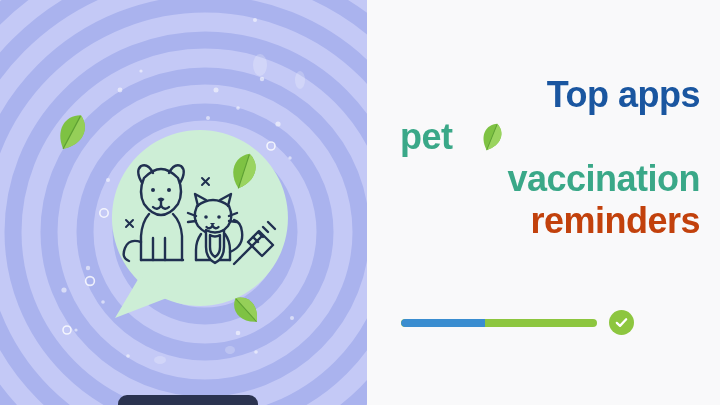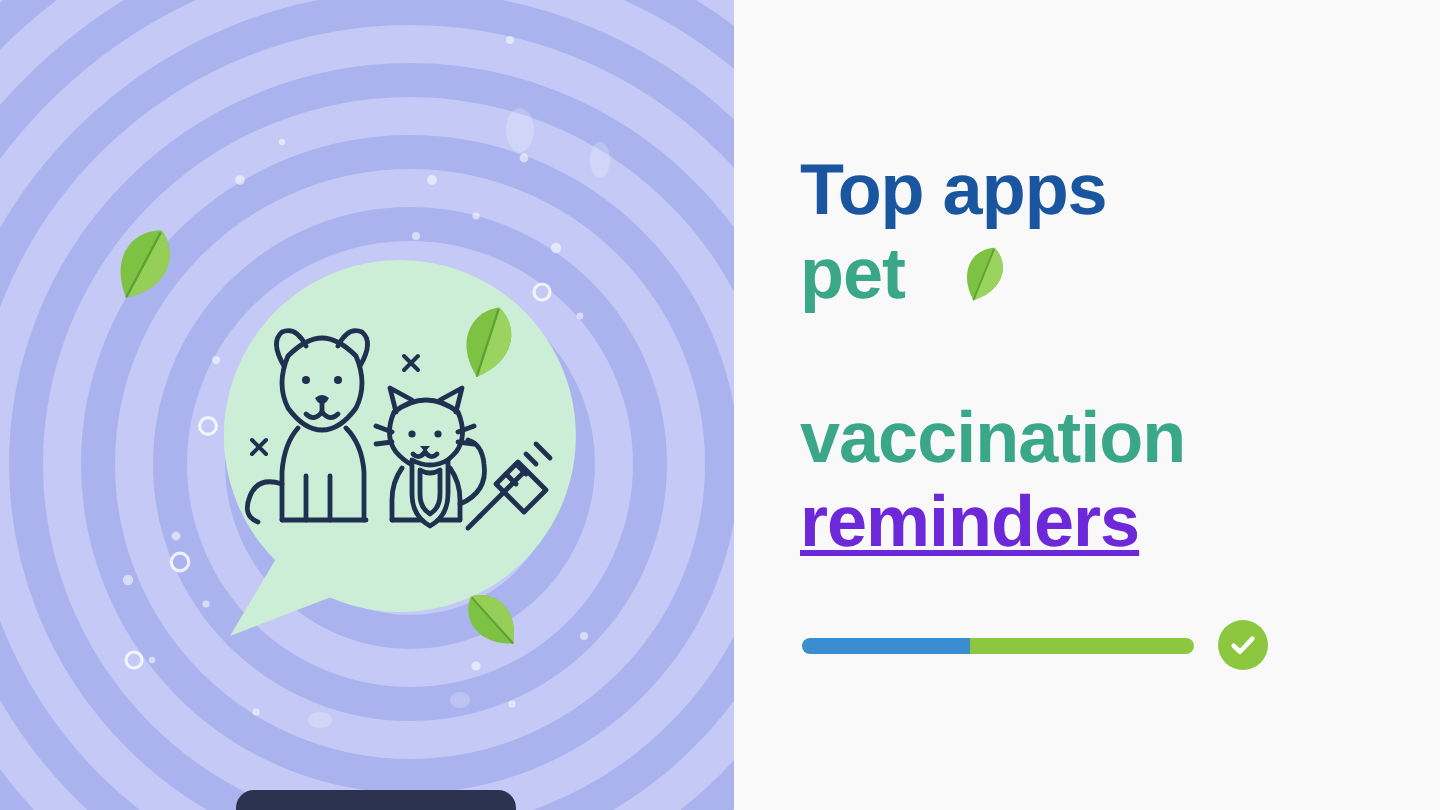--- a/index.html
+++ b/index.html
@@ -65,20 +65,21 @@
   }
 
   
   .right-panel {
     position: absolute;
     left: 367px;
     top: 0;
     width: 353px;
     height: 405px;
     background: #f9f9fa;
+    text-align: right;
   }
   .headline-block {
     position: absolute;
     left: 33px;
     top: 74px;
     width: 300px;
   }
   .line {
     font-weight: bold;
     font-size: 36px;
@@ -292,22 +293,22 @@
       <div class="line line-2">
         <span style="color: rgb(58, 168, 136);">pet</span>
         <svg class="inline-leaf" width="34" height="34" viewBox="0 0 48 48">
           <g transform="rotate(22 24 24)">
             <path d="M24 4 C39 11 41 30 24 44 C7 30 9 11 24 4 Z" fill="#7ec243"></path>
             <path d="M24 4 C39 11 41 30 24 44 Z" fill="#9ad45f"></path>
             <path d="M24 5 L24 44" stroke="#5da033" stroke-width="1.3" fill="none"></path>
           </g>
         </svg>
       </div>
-      <div class="line line-3" style="color: rgb(58, 168, 136); margin-top: 40px;">vaccination</div>
-      <div class="line line-4" style="color: #6d28d9; text-decoration: underline;">reminders</div>
+      <div class="line line-3" style="color: rgb(58, 168, 136);">vaccination</div>
+      <div class="line line-4" style="color: #c2410c;">reminders</div>
     </div>
 
     <div class="progress-row">
       <div class="bar" style="background: rgb(141, 198, 63);">
         <div class="bar-fill" style="width: 43%; background: rgb(58, 141, 208);"></div>
       </div>
       <div class="check-badge" style="background: rgb(141, 198, 63);">
         <svg width="15" height="15" viewBox="0 0 16 16">
           <path d="M3 8.4 L6.4 11.6 L13 4.6" fill="none" stroke="#ffffff" stroke-width="2.4" stroke-linecap="round" stroke-linejoin="round"></path>
         </svg>

